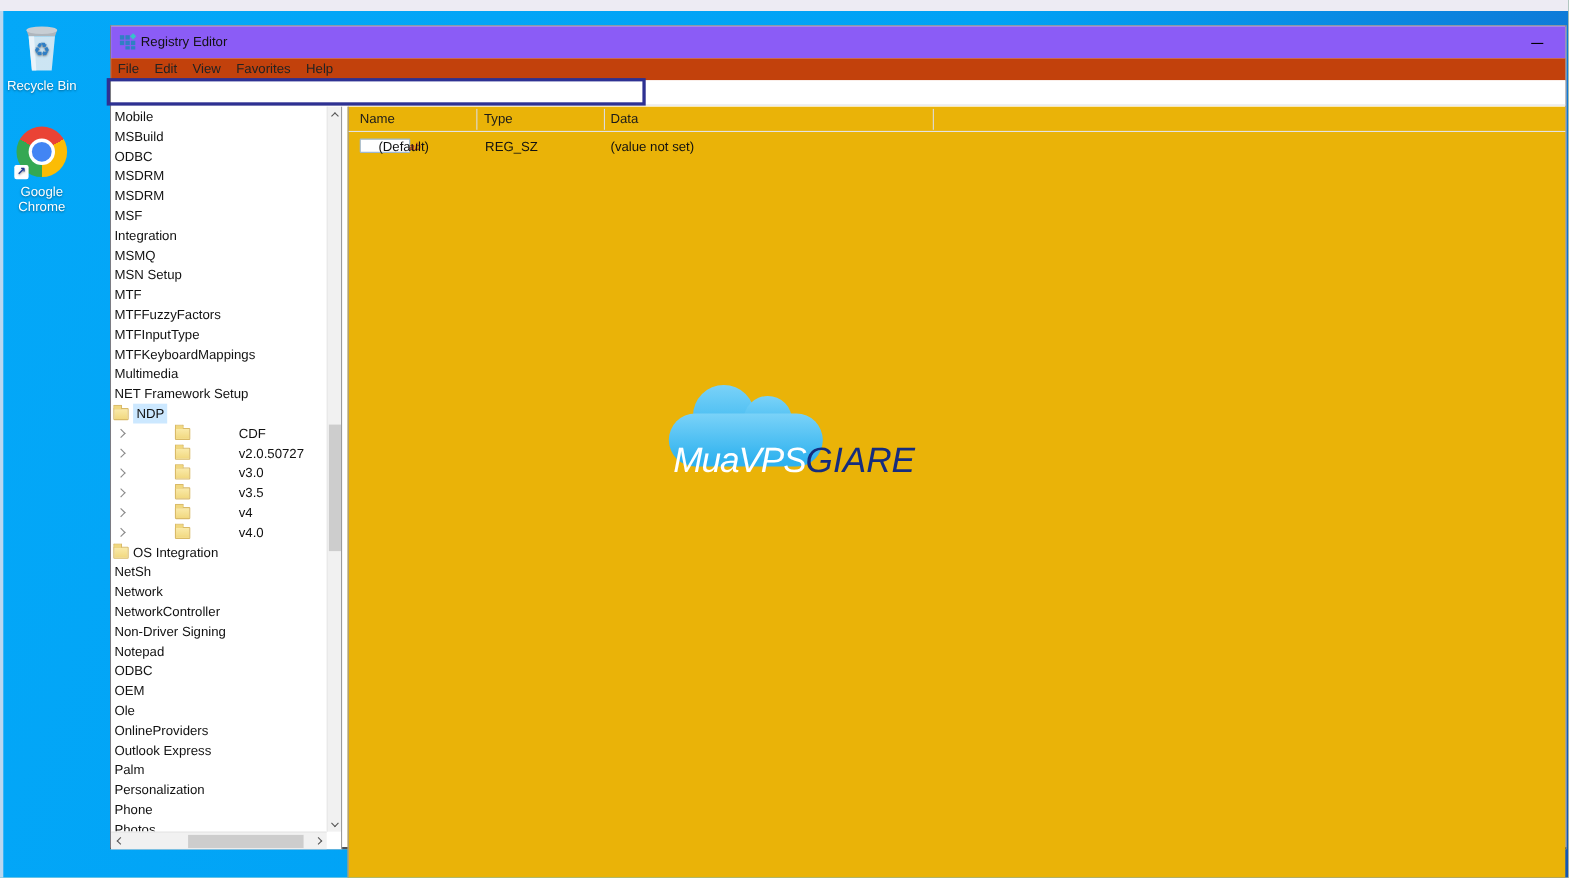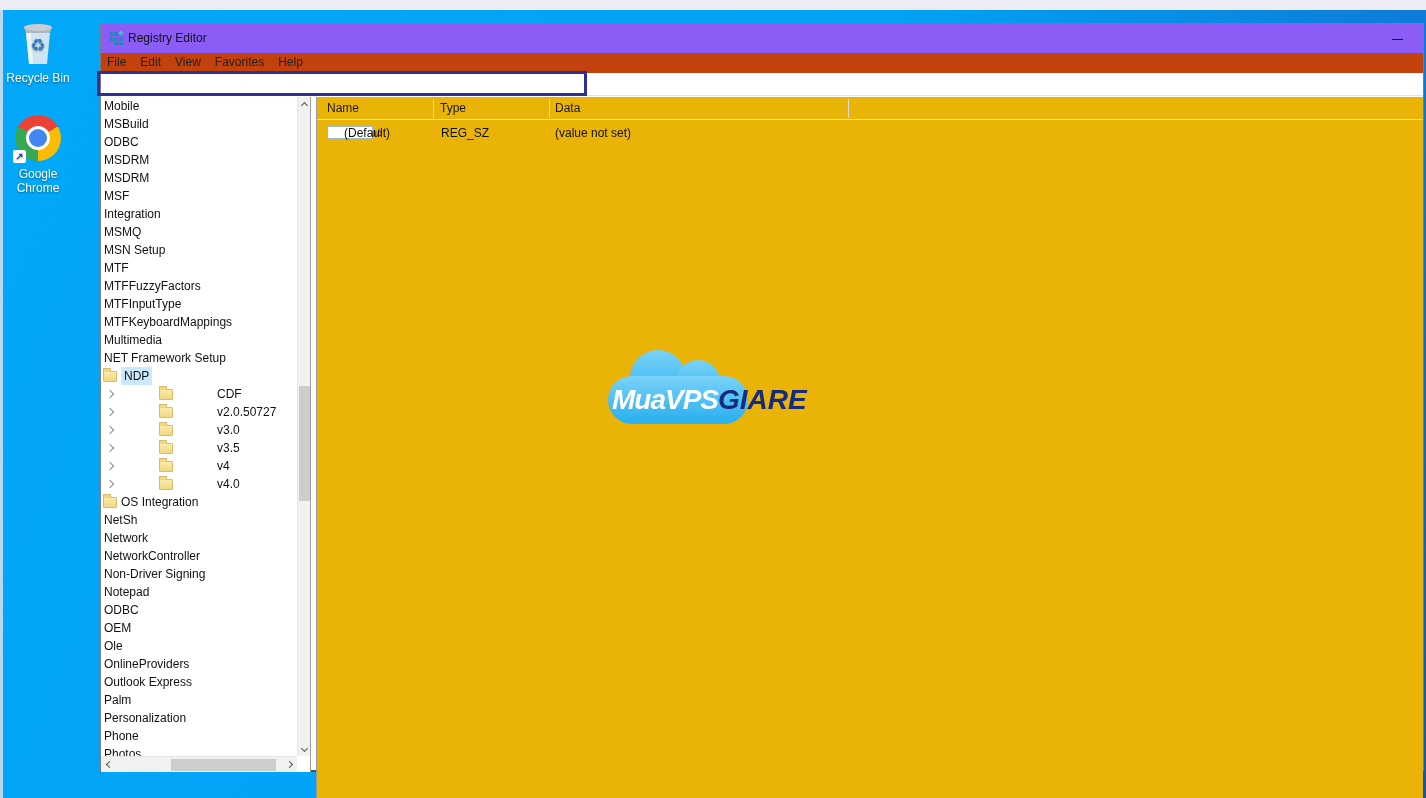--- a/index.html
+++ b/index.html
@@ -93,21 +93,21 @@
     line-height:12px; text-align:center; font-style:italic;padding-left:44px; }
 
   
   #watermark { position:absolute; left:598px; top:348px; width:240px; height:86px; pointer-events:none; }
   .wm-cloud { position:absolute; left:10px; top:2px; width:140px; height:74px; }
   .wm-cloud i { position:absolute; display:block;
     background:linear-gradient(180deg,#7AD2F8 0%, var(--cloud,#2FB2EF) 90%); }
   .wm-c1 { left:22px; top:0; width:56px; height:56px; border-radius:50%; }
   .wm-c2 { left:68px; top:10px; width:44px; height:44px; border-radius:50%; }
   .wm-c3 { left:0; top:26px; width:140px; height:48px; border-radius:24px; }
-  .wm-text { position:absolute; left:14px; top:36px; font-size:28px; font-weight:bold; font-style:italic;
+  .wm-text { position:absolute; left:14px; top:52px; font-size:32px; font-weight:normal; font-style:italic;
     letter-spacing:-1px; white-space:nowrap; }
   .wm-mua { color:#ffffff; }
   .wm-giare { color:var(--giare,#152C7E); letter-spacing:0; }
 </style>
 </head>
 <body>
 
 <div id="stage">
   <div id="top-strip"></div>
   <div id="left-strip"></div>

